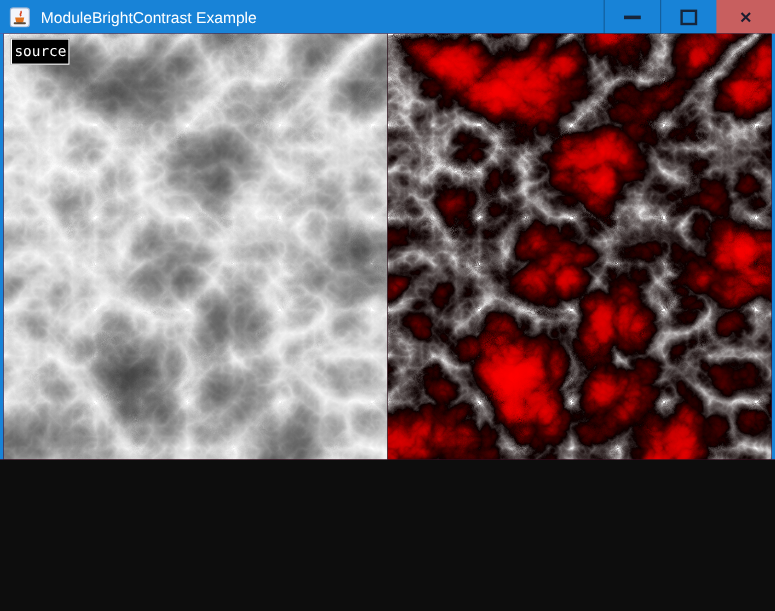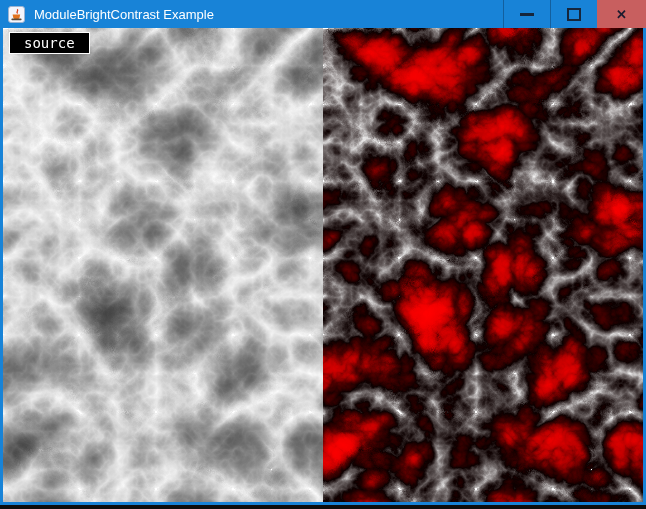--- a/index.html
+++ b/index.html
@@ -3,21 +3,21 @@
 <meta charset="utf-8">
 <style>
   html, body {
     margin: 0;
     padding: 0;
     background: #0d0d0d;
     font-family: "Liberation Sans", sans-serif;
   }
   .window {
     width: 646px;
-    height: 509px;
+    height: 383px;
     position: relative;
     overflow: hidden;
     background: #be185d;
   }
   
   .titlebar {
     height: 28px;
     background: #1883d7;
     display: flex;
     align-items: center;
@@ -92,23 +92,23 @@
   }
   .panel svg { display: block; }
   .img-label {
     position: absolute;
     top: 4px;
     left: 6px;
     background: #000000;
     border: 1px solid #ffffff;
     color: #ffffff;
     font-family: "DejaVu Sans Mono", monospace;
-    font-size: 14px;
+    font-size: 12px;
     line-height: 14px;
-    padding: 3px 14px;
+    padding: 3px 2px;
     white-space: nowrap;
   }
   .shadow-strip {
     height: 4px;
     background: #0d0d0d;
   }
 </style>
 </head>
 <body>
 

